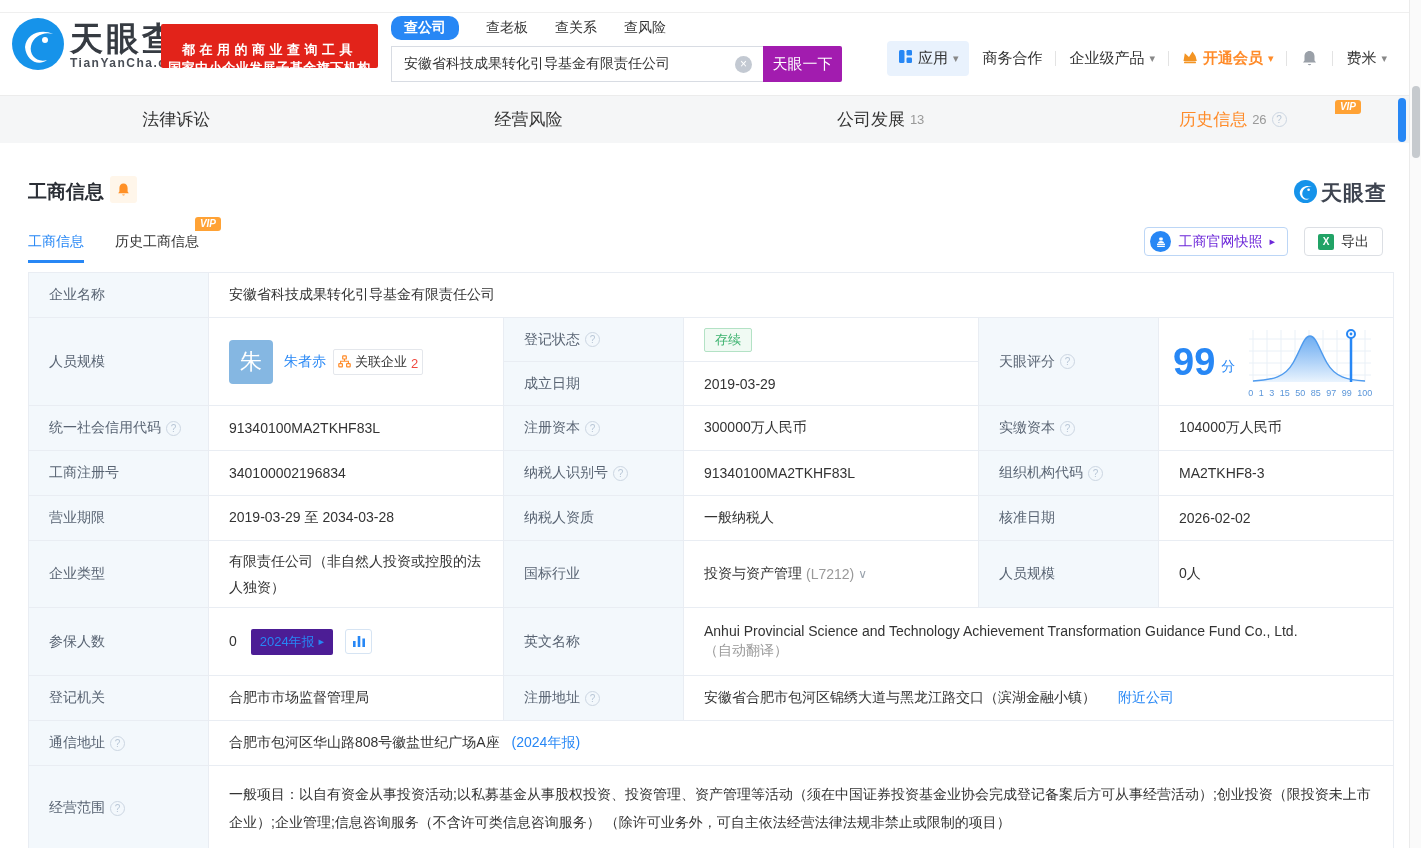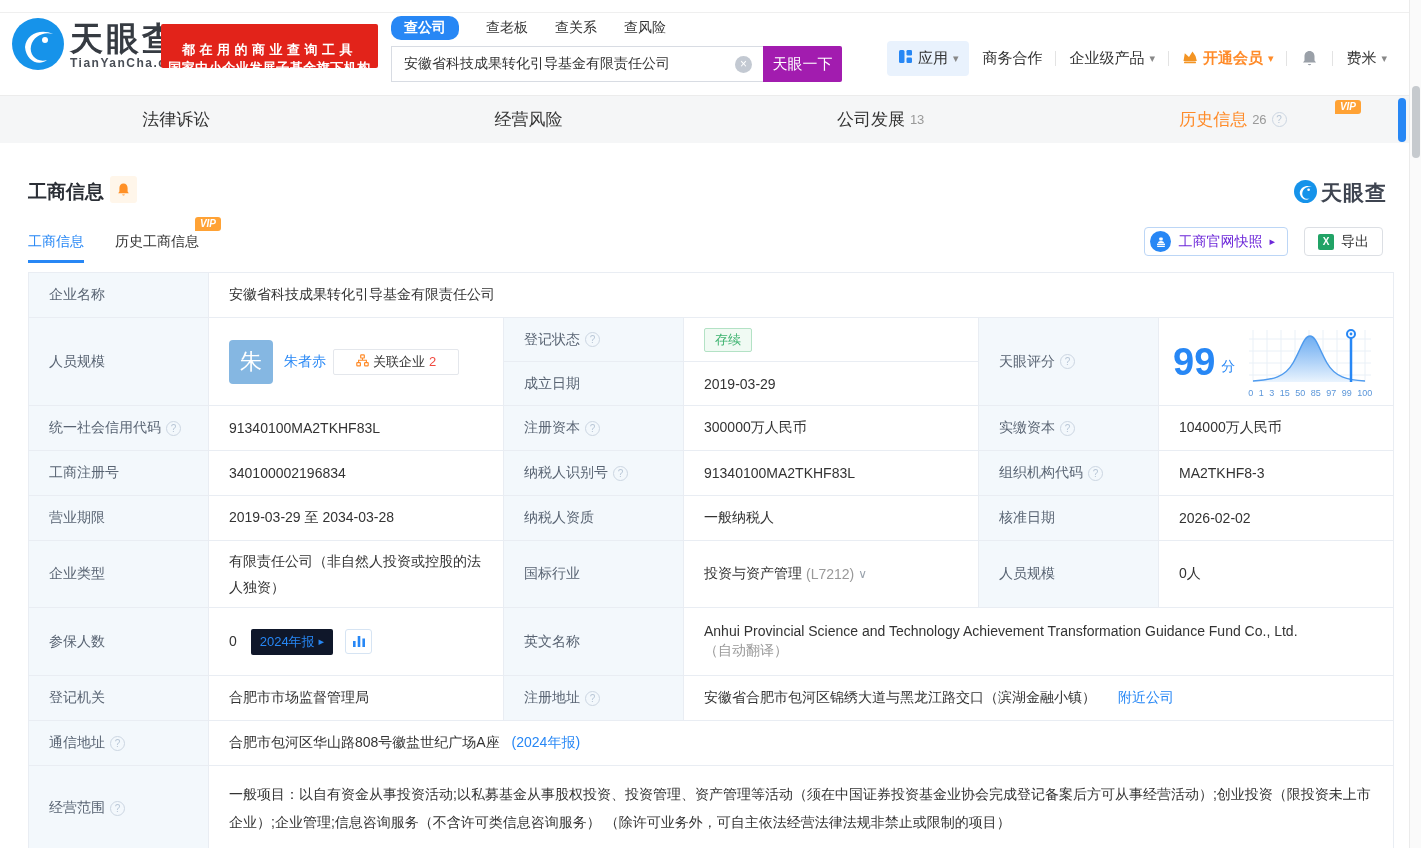--- a/index.html
+++ b/index.html
@@ -90,35 +90,35 @@
   td.lbl .lbl-in { display:flex; align-items:center; gap:5px; }
   td.val { color:#333; }
   .link { color:#2787f5; cursor:pointer; }
   .muted { color:#999; }
   tr.h45 { height:45px; } tr.h44 { height:44px; } tr.h67 { height:67px;margin-left:20px; } tr.h68 { height:68px; } tr.h84 { height:85px; }
 
   .rep-wrap { display:flex; align-items:center; }
   .avatar { width:44px; height:44px; background:#85b7e2; border-radius:4px; color:#fff; font-size:22px;
     display:flex; align-items:center; justify-content:center; margin-right:11px; cursor:pointer; flex:none; }
   .rep-name { font-size:14px; margin-right:7px;text-align:center; }
-  .rel-badge { display:inline-flex; align-items:center; gap:4px; border:1px solid #e4e7ec; border-radius:2px;
-    padding:3px 22px; cursor:pointer; background:#fff; }
+  .rel-badge { display:inline-flex; align-items:flex-end; gap:4px; border:1px solid #e4e7ec; border-radius:2px;
+    padding:3px 4px; cursor:pointer; background:#fff; }
   .rel-badge .t { color:#333; font-size:13px; }
   .rel-badge .n { color:#f0483e; font-size:13px; }
 
   .status-badge { display:inline-block; background:#f0faf3; border:1px solid #b3e2c5; color:#3eb370;
     font-size:13px; padding:2px 10px; border-radius:2px; }
 
   .score-cell { display:flex; align-items:center; gap:12px; }
   .score-num { font-size:38px; font-weight:bold; color:#2787f5; line-height:38px; }
   .score-unit { font-size:14px; color:#2787f5; align-self:center; margin:10px 0 0 -6px; }
   .curve-wrap { width:126px; }
   .ticks { display:flex; justify-content:space-between; font-size:9px; color:#5b96d9; margin-top:1px; padding:0 1px; }
 
-  .report-badge { display:inline-flex; align-items:center; gap:4px; background:#0f172a; color:#2787f5;
+  .report-badge { display:inline-flex; align-items:center; gap:4px; background:#4c1d95; color:#2787f5;
     font-size:13px; padding:4px 9px; border-radius:2px; cursor:pointer; margin:0 8px 0 10px; }
   .hist-ic-box { display:inline-flex; align-items:center; justify-content:center; width:27px; height:25px;
     border:1px solid #d6e4f3; border-radius:3px; cursor:pointer; vertical-align:middle; background:#fff; }
 
   .industry-wrap { display:flex; align-items:center; gap:4px; }
   .chev { color:#9aa3ad; font-size:12px; cursor:pointer; }
   .en-note { color:#999; margin-top:3px; }
   .scope-text { line-height:28px; }
   .addr-link { margin-left:18px; }
 </style>

